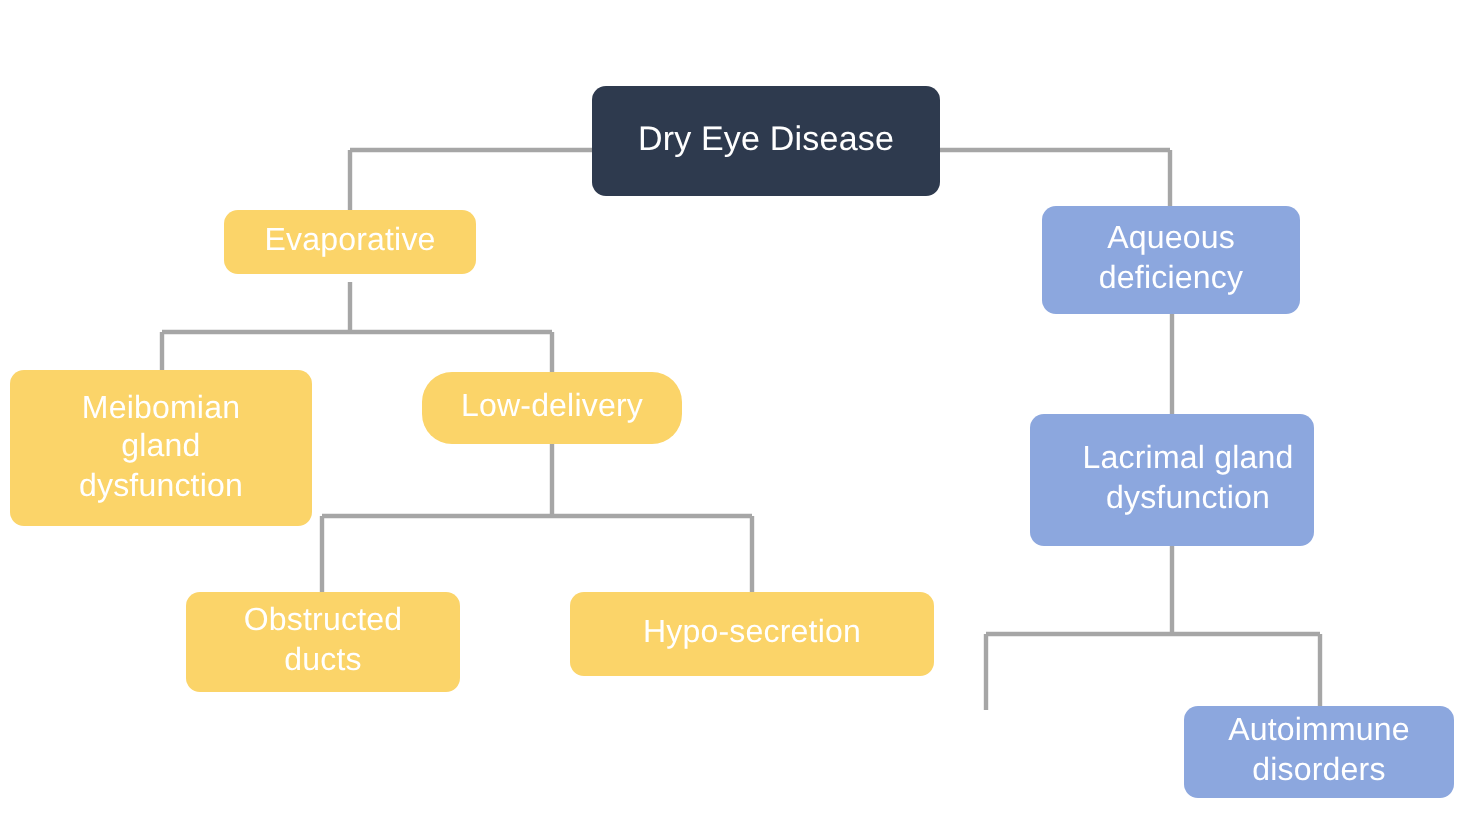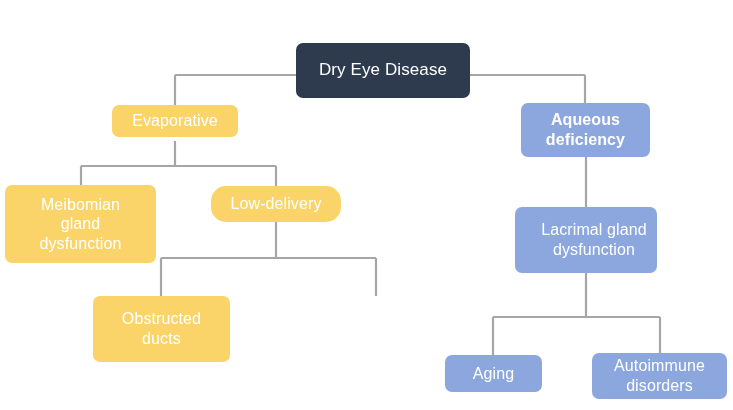--- a/index.html
+++ b/index.html
@@ -70,48 +70,48 @@
   </svg>
 
   <div class="node root" style="left:296px; top:11px; width:174px; height:55px;margin-top:32px;">
     <span class="node-label">Dry Eye Disease</span>
   </div>
 
   <div class="node yellow" style="left:112px; top:105px; width:126px; height:32px;">
     <span class="node-label">Evaporative</span>
   </div>
 
-  <div class="node blue" style="left:521px; top:103px; width:129px; height:54px;font-weight:bold;">
+  <div class="node blue" style="left:521px; top:103px; width:129px; height:54px;">
     <span class="node-label">Aqueous
 deficiency</span>
   </div>
 
   <div class="node yellow" style="left:5px; top:185px; width:151px; height:78px;">
     <span class="node-label">Meibomian
 gland
 dysfunction</span>
   </div>
 
   <div class="node yellow" style="left:211px; top:186px; width:130px; height:36px;border-radius:15px;">
     <span class="node-label">Low-delivery</span>
   </div>
 
   <div class="node blue" style="left:515px; top:207px; width:142px; height:66px;padding-left:16px;">
     <span class="node-label">Lacrimal gland
 dysfunction</span>
   </div>
 
-  <div class="node yellow" style="left:93px; top:296px; width:137px; height:66px;">
+  <div class="node yellow" style="left:93px; top:296px; width:137px; height:50px;">
     <span class="node-label">Obstructed
 ducts</span>
   </div>
 
+  <div class="node yellow" style="left:285px; top:296px; width:182px; height:42px;">
+    <span class="node-label">Hypo-secretion</span>
+  </div>
 
-  <div class="node blue" style="left:445px; top:355px; width:97px; height:37px;">
-    <span class="node-label">Aging</span>
-  </div>
 
   <div class="node blue" style="left:592px; top:353px; width:135px; height:46px;">
     <span class="node-label">Autoimmune
 disorders</span>
   </div>
 
 </div>
 
 </body></html>

